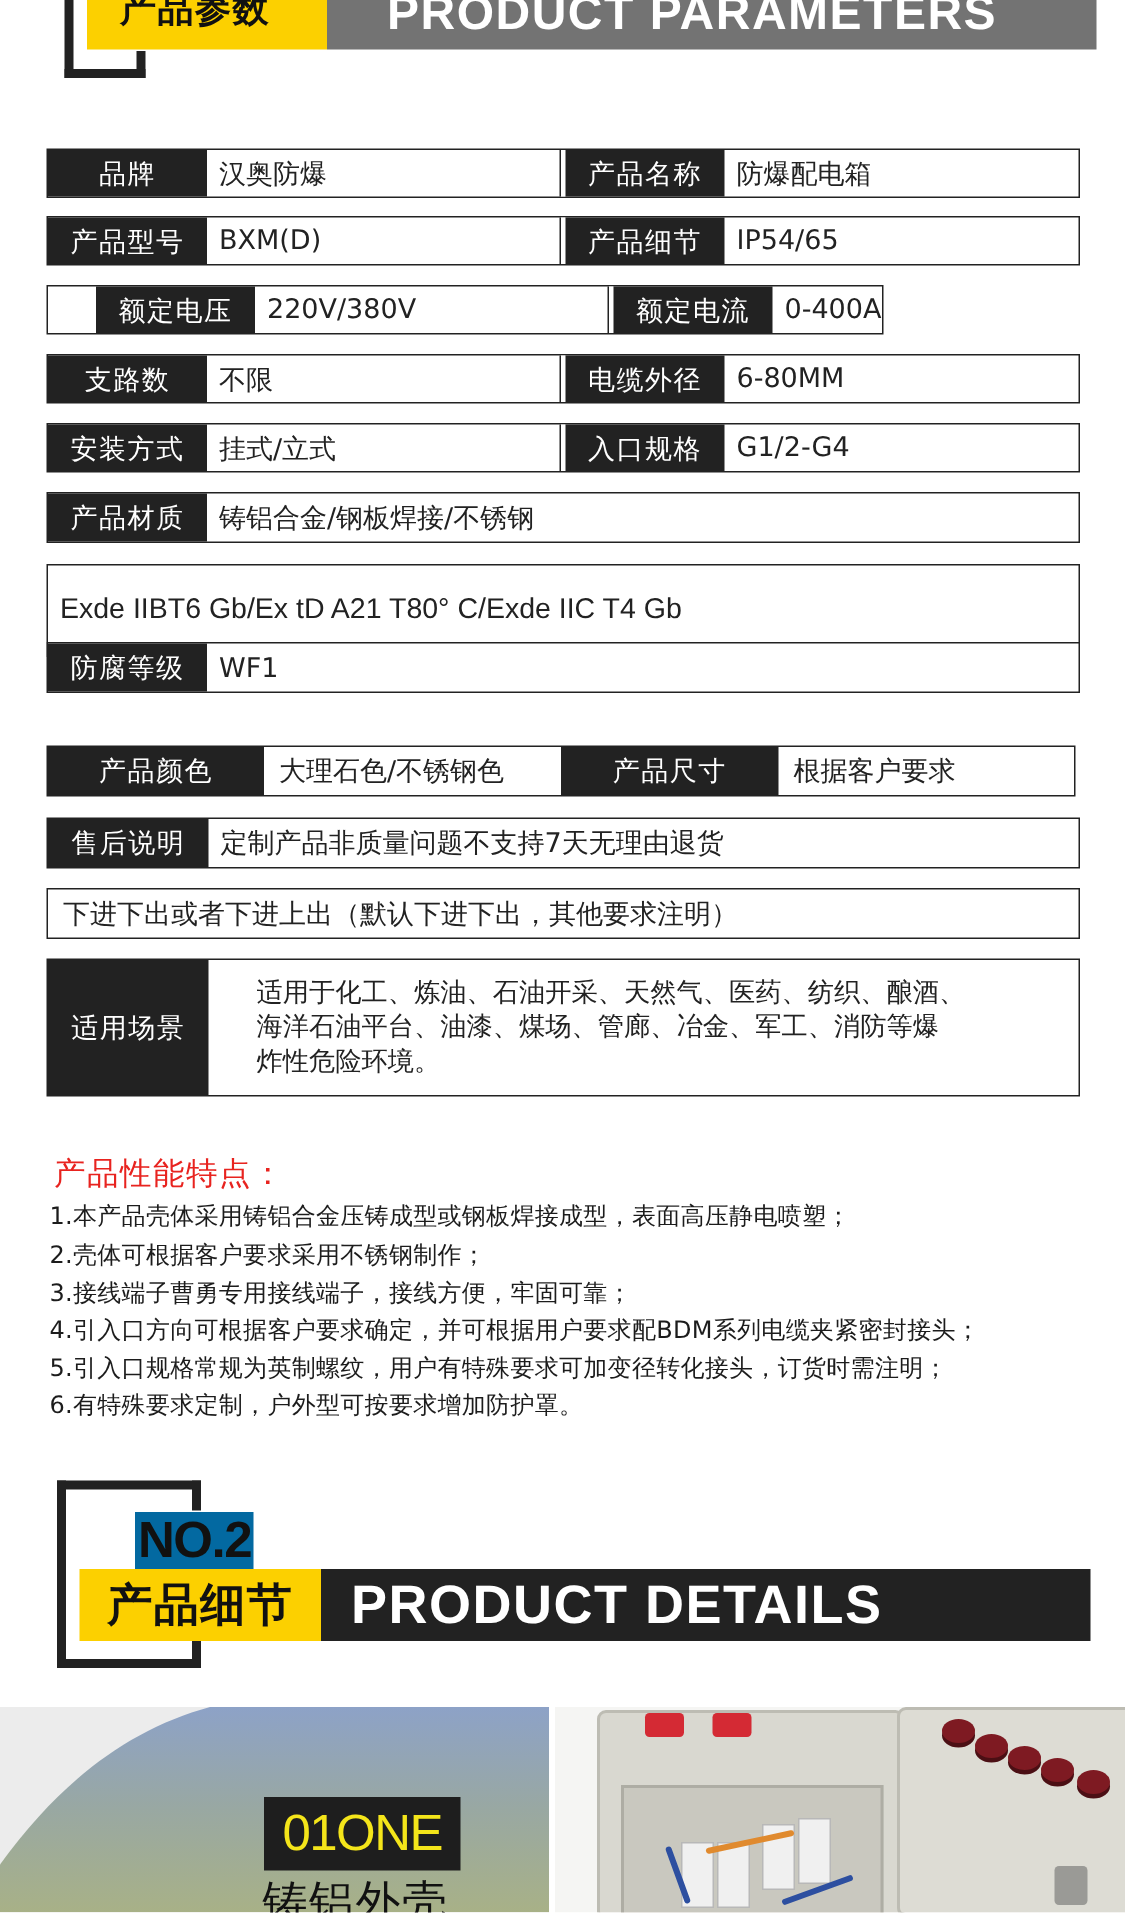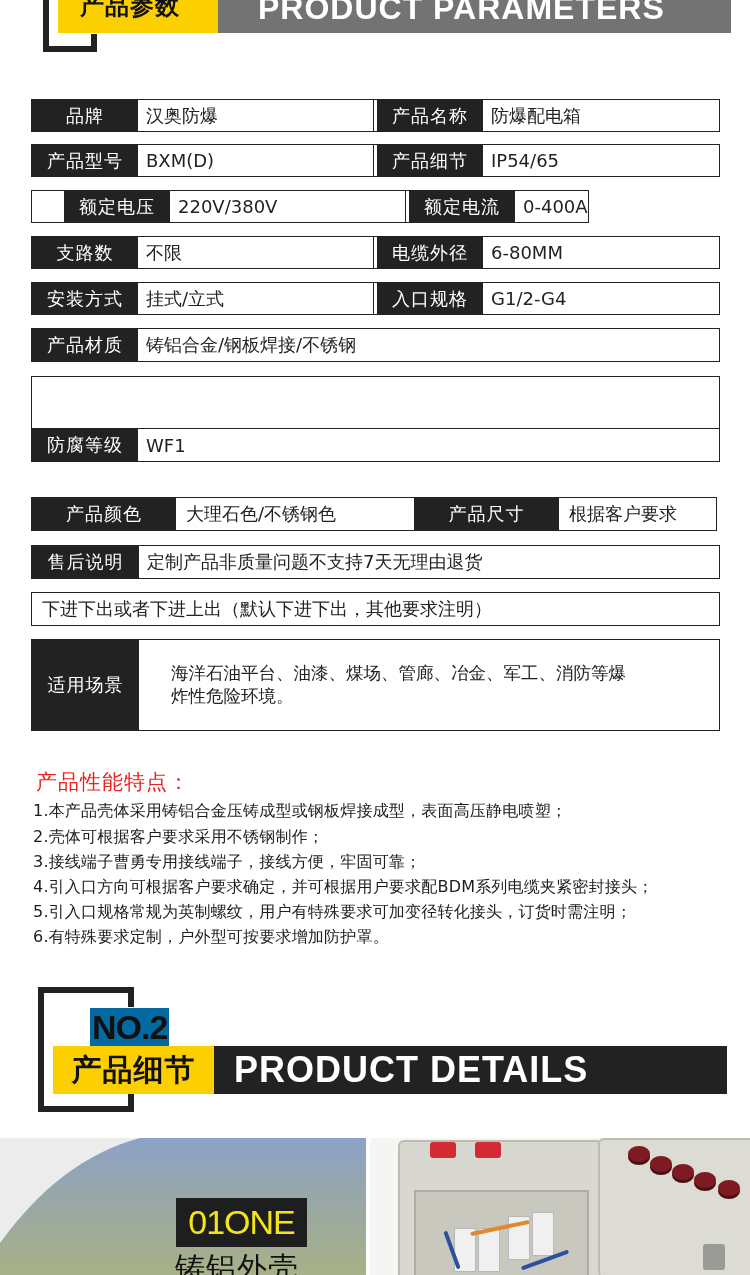--- a/index.html
+++ b/index.html
@@ -92,46 +92,48 @@
   <div class="cell-label" style="width:106px;">入口规格</div>
   <div class="cell-value" style="width:236px;">G1/2-G4</div>
 </div>
 
 <div class="row" style="top:328px; width:689px; height:34px;">
   <div class="cell-label" style="width:106px;">产品材质</div>
   <div class="cell-value" style="width:580px;">铸铝合金/钢板焊接/不锈钢</div>
 </div>
 
 <div class="row" style="top:376px; width:689px; height:62px;">
+  <div class="cell-value" style="width:580px; font-family:'Liberation Sans', sans-serif; font-size:19px;">Exde  IIBT6 Gb/Ex tD A21 T80°  C/Exde IIC T4 Gb</div>
 </div>
 
 <div class="row" style="top:428px; width:689px; height:34px;">
   <div class="cell-label" style="width:106px;">防腐等级</div>
   <div class="cell-value" style="width:580px;">WF1</div>
 </div>
 
 <div class="row" style="top:497px; width:686px; height:34px;">
   <div class="cell-label" style="width:144px;">产品颜色</div>
   <div class="cell-value" style="width:198px; padding-left:10px;">大理石色/不锈钢色</div>
-  <div class="cell-label" style="width:145px;margin-left:40px;">产品尺寸</div>
+  <div class="cell-label" style="width:145px;">产品尺寸</div>
   <div class="cell-value" style="width:197px; padding-left:10px;">根据客户要求</div>
 </div>
 
 <div class="row" style="top:545px; width:689px; height:34px;">
   <div class="cell-label" style="width:107px;">售后说明</div>
   <div class="cell-value" style="width:580px;">定制产品非质量问题不支持7天无理由退货</div>
 </div>
 
 <div class="row" style="top:592px; width:689px; height:34px;">
   <div class="cell-value" style="width:502px; padding-left:10px; white-space:nowrap;">下进下出或者下进上出（默认下进下出，其他要求注明）</div>
 </div>
 
 <div class="row" style="top:639px; width:689px; height:92px;">
   <div class="cell-label" style="width:107px;">适用场景</div>
   <div class="cell-value" style="width:580px; padding-left:32px; flex-direction:column; align-items:flex-start; justify-content:center; line-height:23px; font-size:17.5px;">
+    <div>适用于化工、炼油、石油开采、天然气、医药、纺织、酿酒、</div>
     <div>海洋石油平台、油漆、煤场、管廊、冶金、军工、消防等爆</div>
     <div>炸性危险环境。</div>
   </div>
 </div>
 
 <div class="abs features-title">产品性能特点：</div>
 <div class="abs feature" style="top:801px;">1.本产品壳体采用铸铝合金压铸成型或钢板焊接成型，表面高压静电喷塑；</div>
 <div class="abs feature" style="top:827px;">2.壳体可根据客户要求采用不锈钢制作；</div>
 <div class="abs feature" style="top:852px;">3.接线端子曹勇专用接线端子，接线方便，牢固可靠；</div>
 <div class="abs feature" style="top:877px;">4.引入口方向可根据客户要求确定，并可根据用户要求配BDM系列电缆夹紧密封接头；</div>

